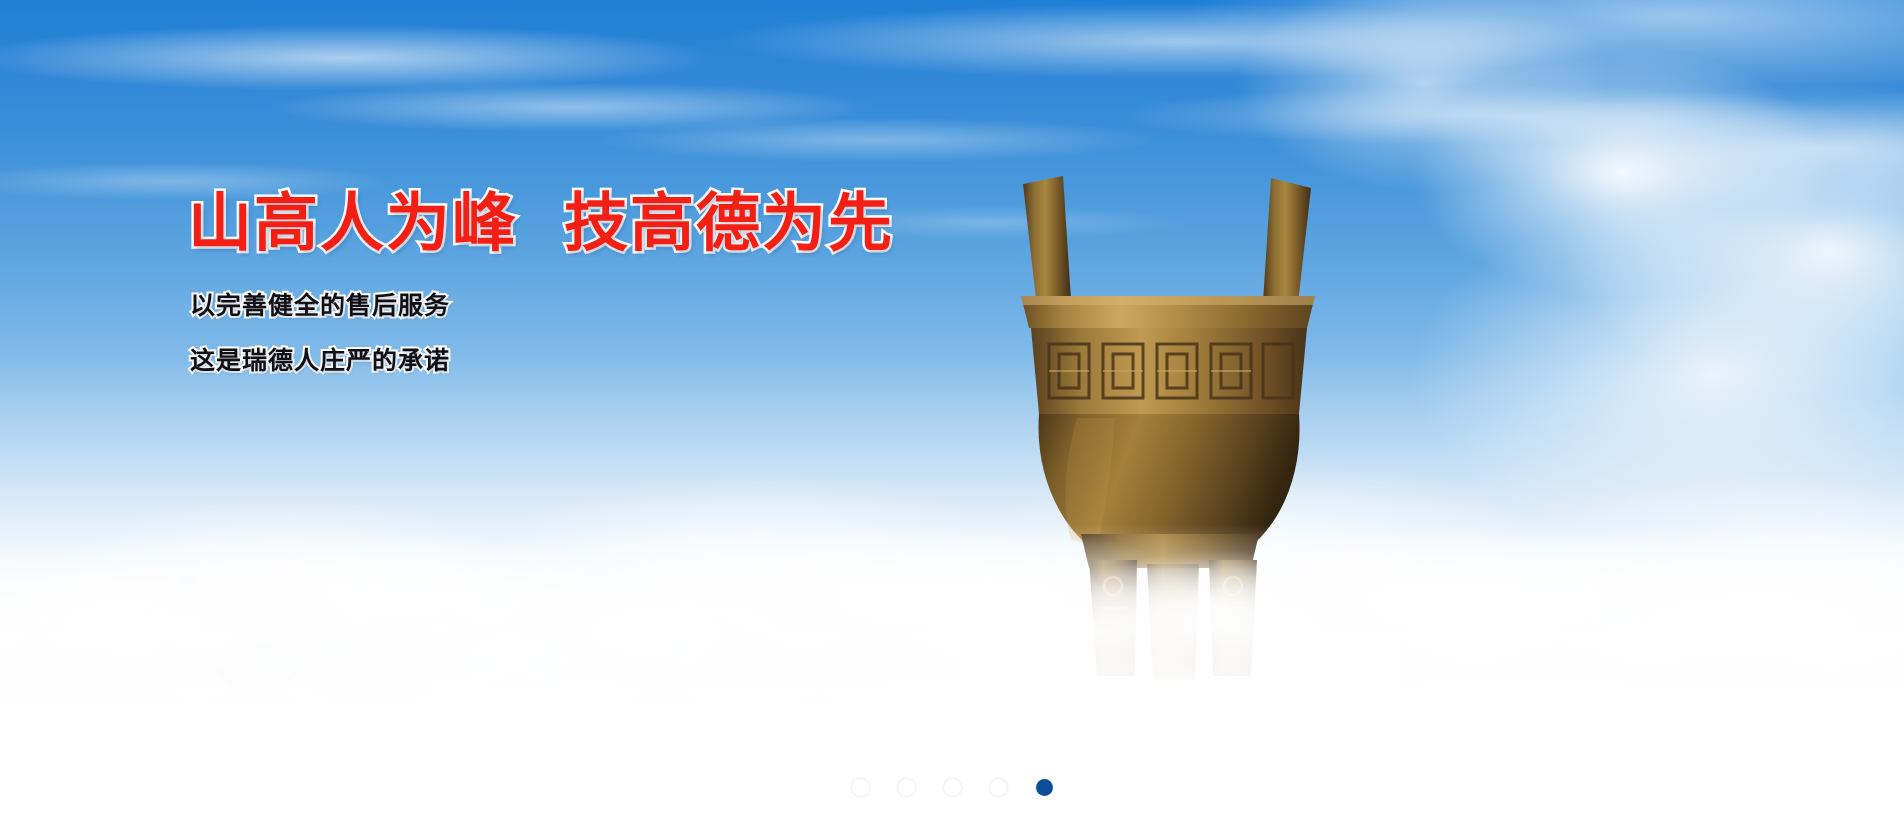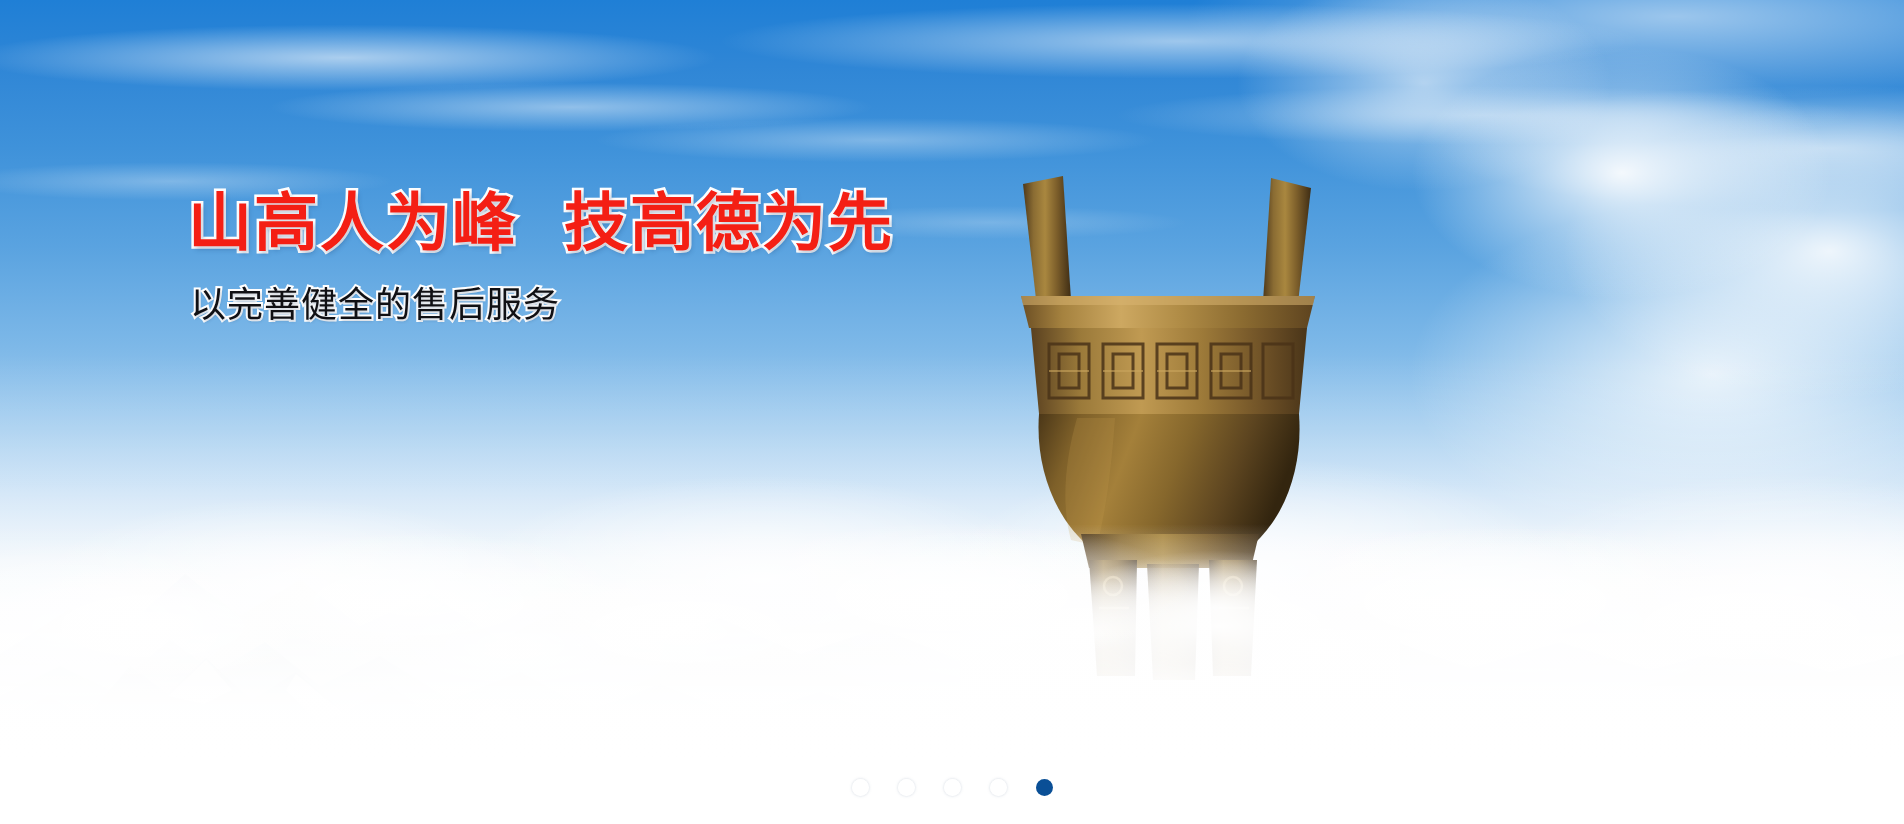--- a/index.html
+++ b/index.html
@@ -169,23 +169,23 @@
       0 0 2px rgba(255,255,255,0.9),
       2px 3px 5px rgba(20,60,110,0.30);
   }
   .headline .gap { display: inline-block; width: 46px; }
 
   .sublines {
     margin: 22px 0 0 2px;
   }
   .subline {
     margin: 0 0 9px 0;
-    font-size: 36px;
+    font-size: 25px;
     line-height: 46px;
-    font-weight: 400;
+    font-weight: 700;
     letter-spacing: 1px;
     white-space: nowrap;
     color: #101014;
     -webkit-text-stroke: 4px #ffffff;
     paint-order: stroke fill;
     text-shadow: 1px 2px 3px rgba(30,60,100,0.25);
   }
 
   
   .dots {
@@ -338,20 +338,21 @@
   </div>
 
   <div class="ding-mist"></div>
   <div class="cloudsea-front"></div>
 
   <div class="copy">
     <div class="headline"><span>山高人为峰</span><span class="gap"></span><span>技高德为先</span></div>
 
     <div class="sublines">
       <p class="subline">以完善健全的售后服务</p>
+      <p class="subline">这是瑞德人庄严的承诺</p>
     </div>
   </div>
 
   <div class="dots">
     <span class="dot"></span>
     <span class="dot"></span>
     <span class="dot"></span>
     <span class="dot"></span>
     <span class="dot active"></span>
   </div>

